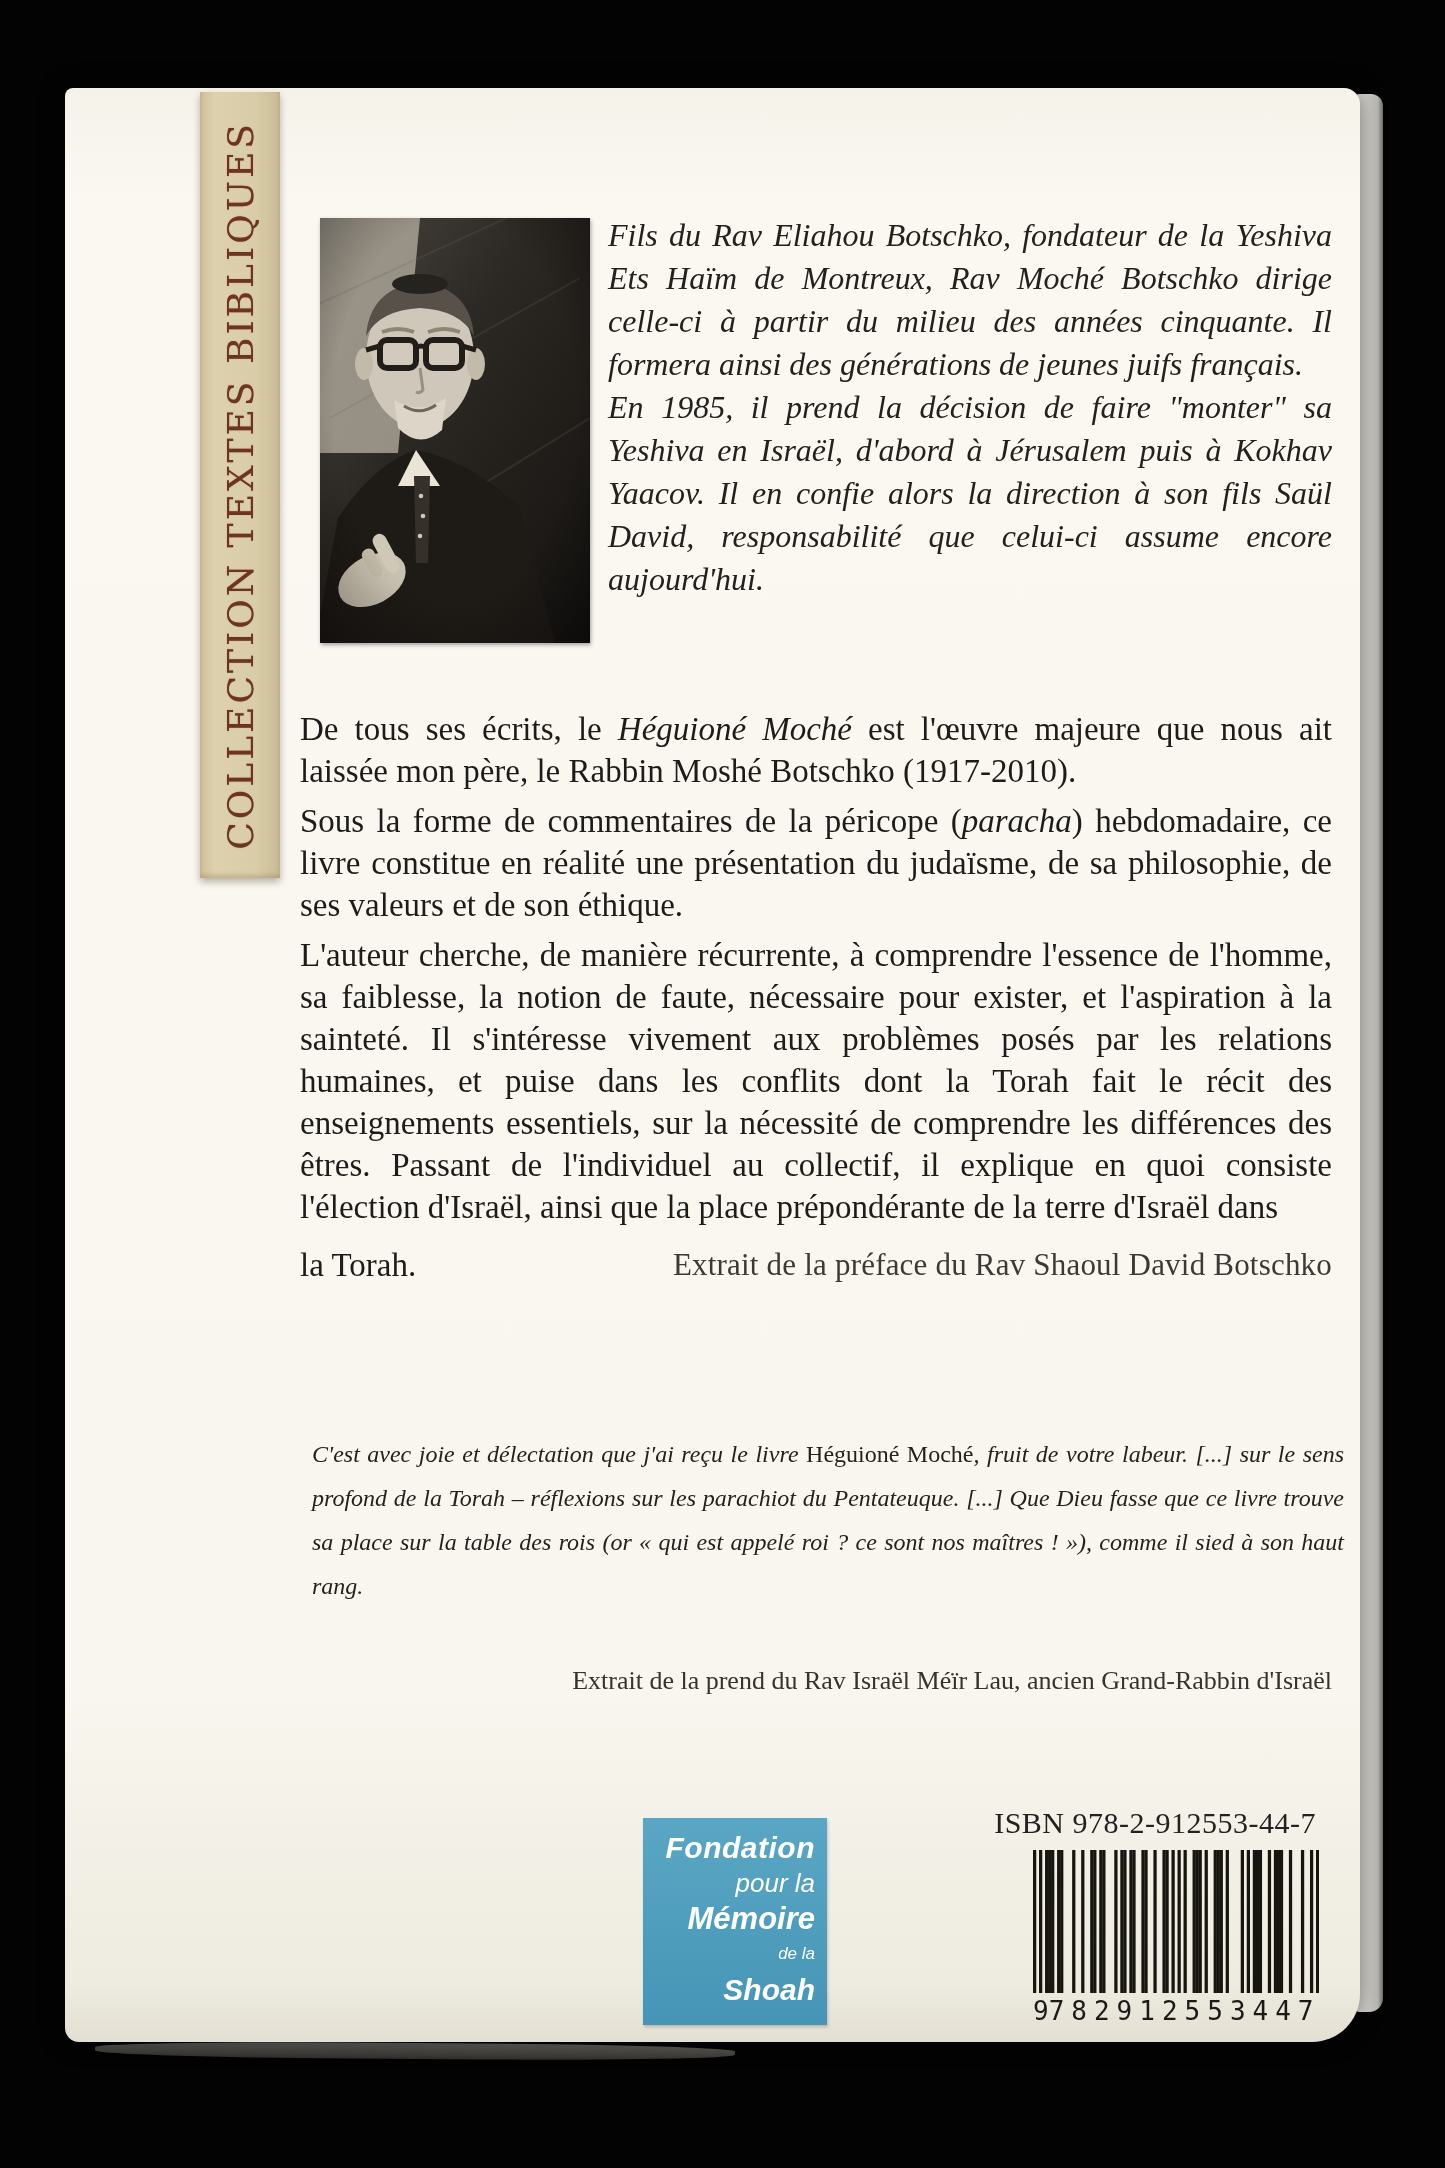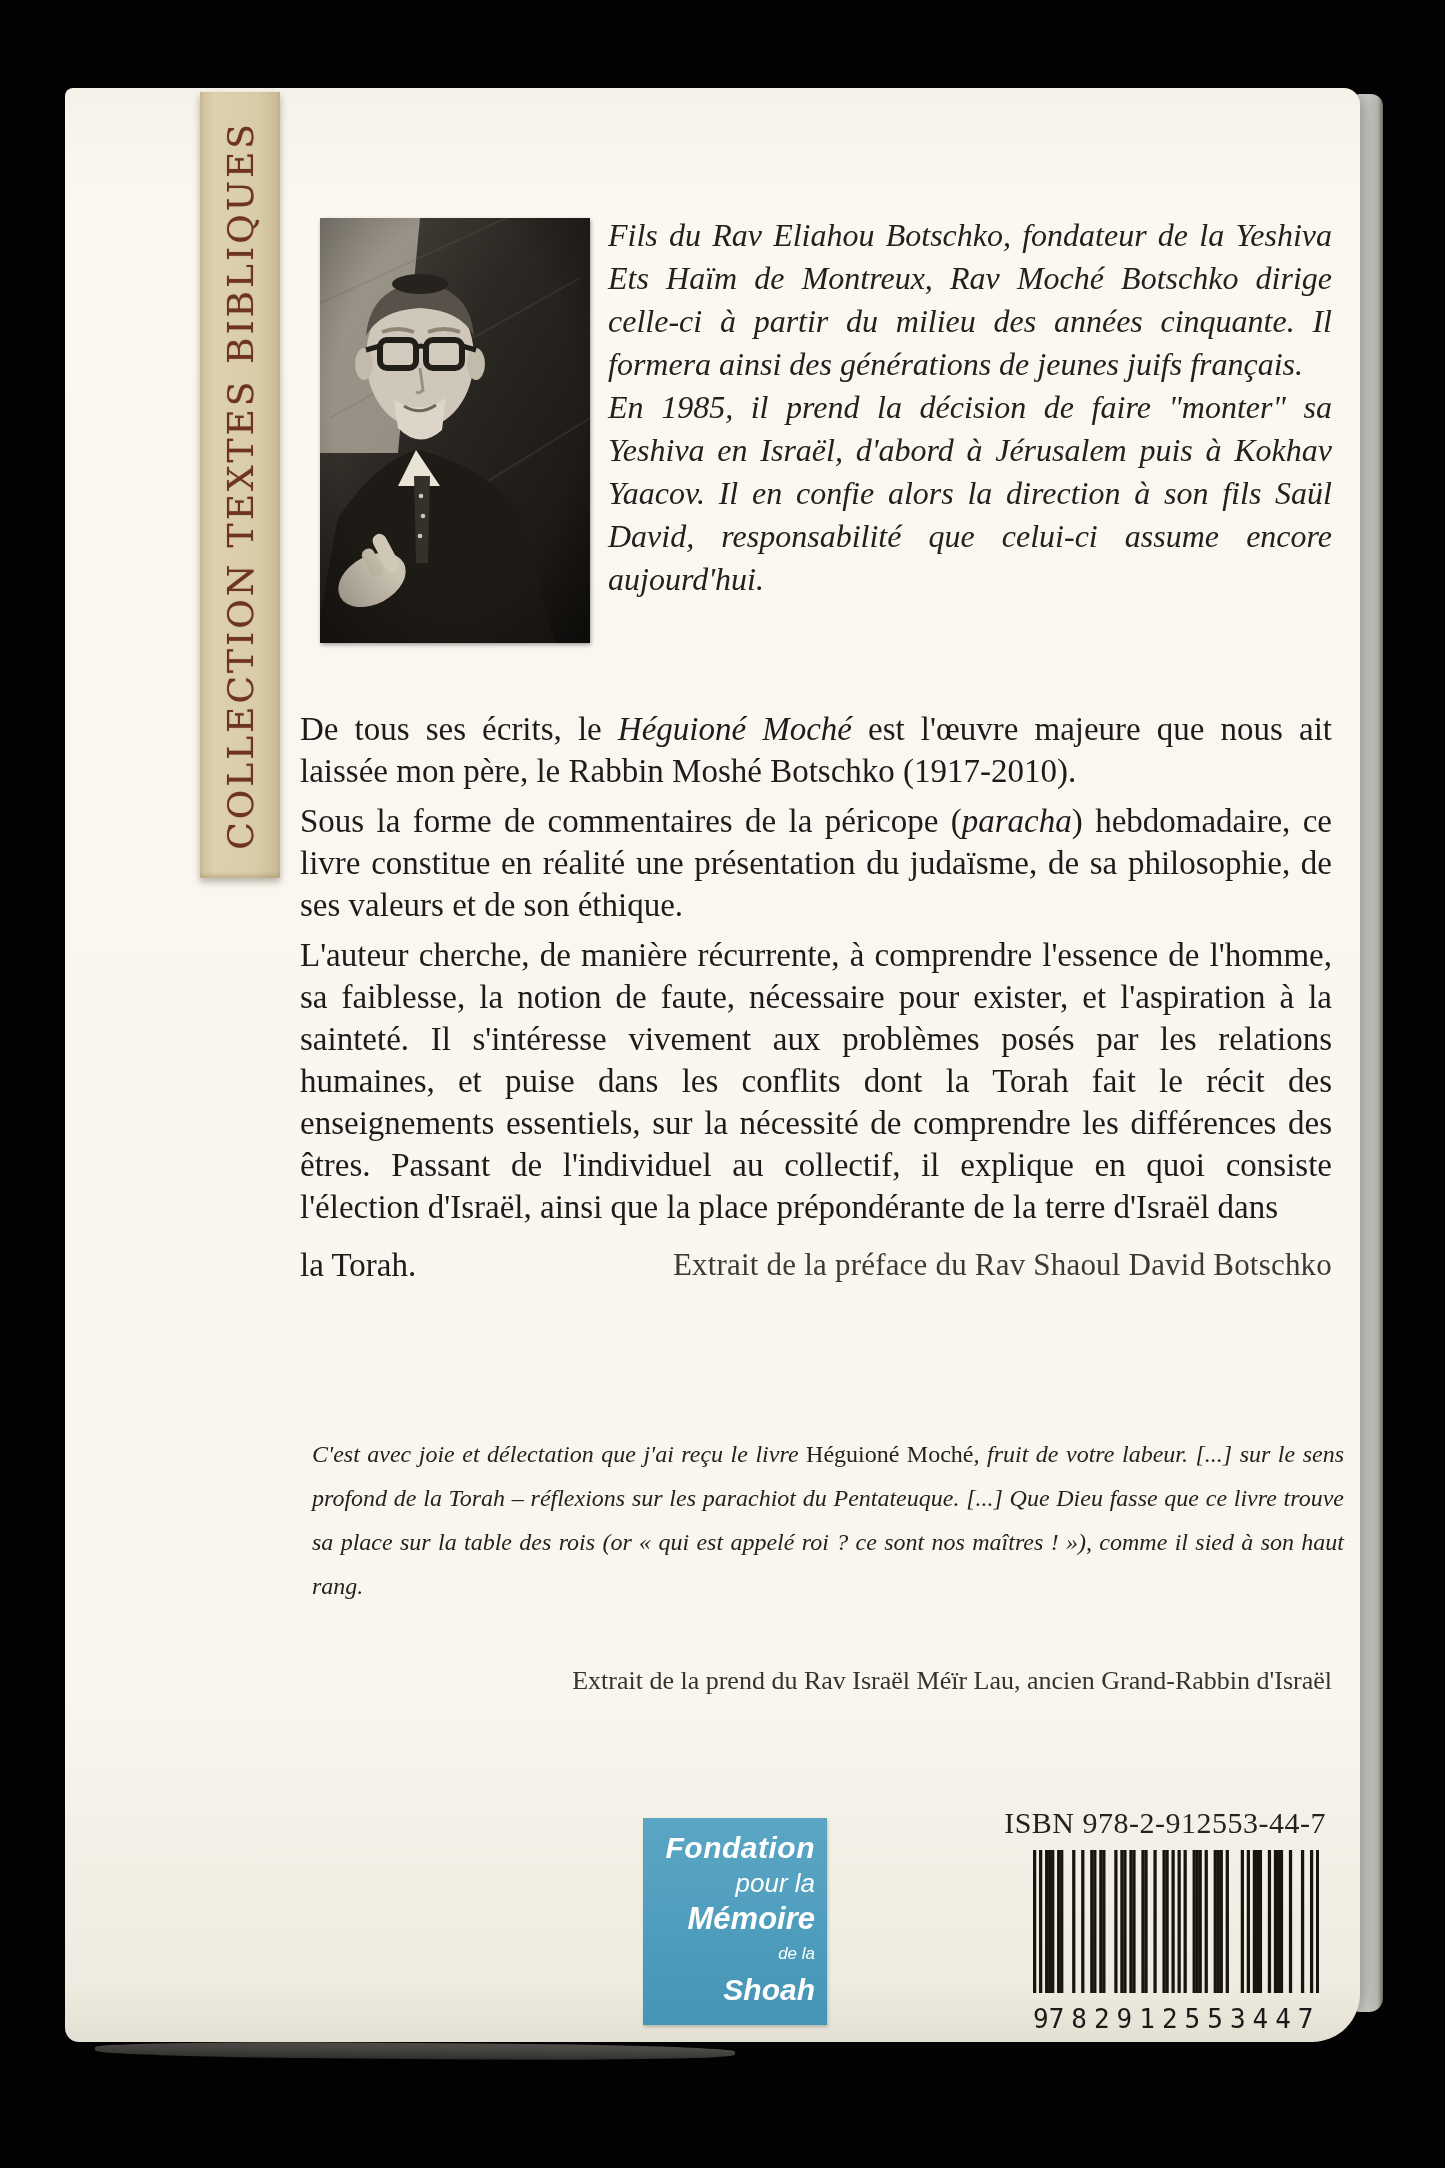--- a/index.html
+++ b/index.html
@@ -95,34 +95,34 @@
     font-style:italic;
   }
   .logo .l-bold{font-weight:bold;}
   .logo .l1{font-size:30px;line-height:36px;letter-spacing:.5px;}
   .logo .l2{font-size:26px;line-height:34px;font-weight:300;}
   .logo .l3{font-size:31px;line-height:37px;}
   .logo .l4{font-size:17px;line-height:34px;font-weight:300;}
   .logo .l5{font-size:30px;line-height:38px;}
   
   .isbn{
-    position:absolute;right:34px;top:1718px;
+    position:absolute;right:44px;top:1718px;
     font-size:30px;color:#242220;letter-spacing:.5px;
   }
   .barcode{
     position:absolute;left:968px;top:1762px;width:286px;
   }
   .barcode svg{display:block;}
   .bc-digits{
     display:flex;align-items:baseline;margin-top:3px;
     font-family:"DejaVu Sans Mono","Liberation Mono",monospace;
     font-size:26px;color:#1b1a18;
   }
   .bc-digits .first{width:30px;text-align:left;}
-  .bc-digits .grp{flex:1;text-align:center;letter-spacing:7px;margin-top:8px;}
+  .bc-digits .grp{flex:1;text-align:center;letter-spacing:7px;}
 </style>
 </head>
 <body>
 
 <div class="scene">
 
   <div class="page-edge"></div>
   <div class="page-underside"></div>
 
   <div class="page">

